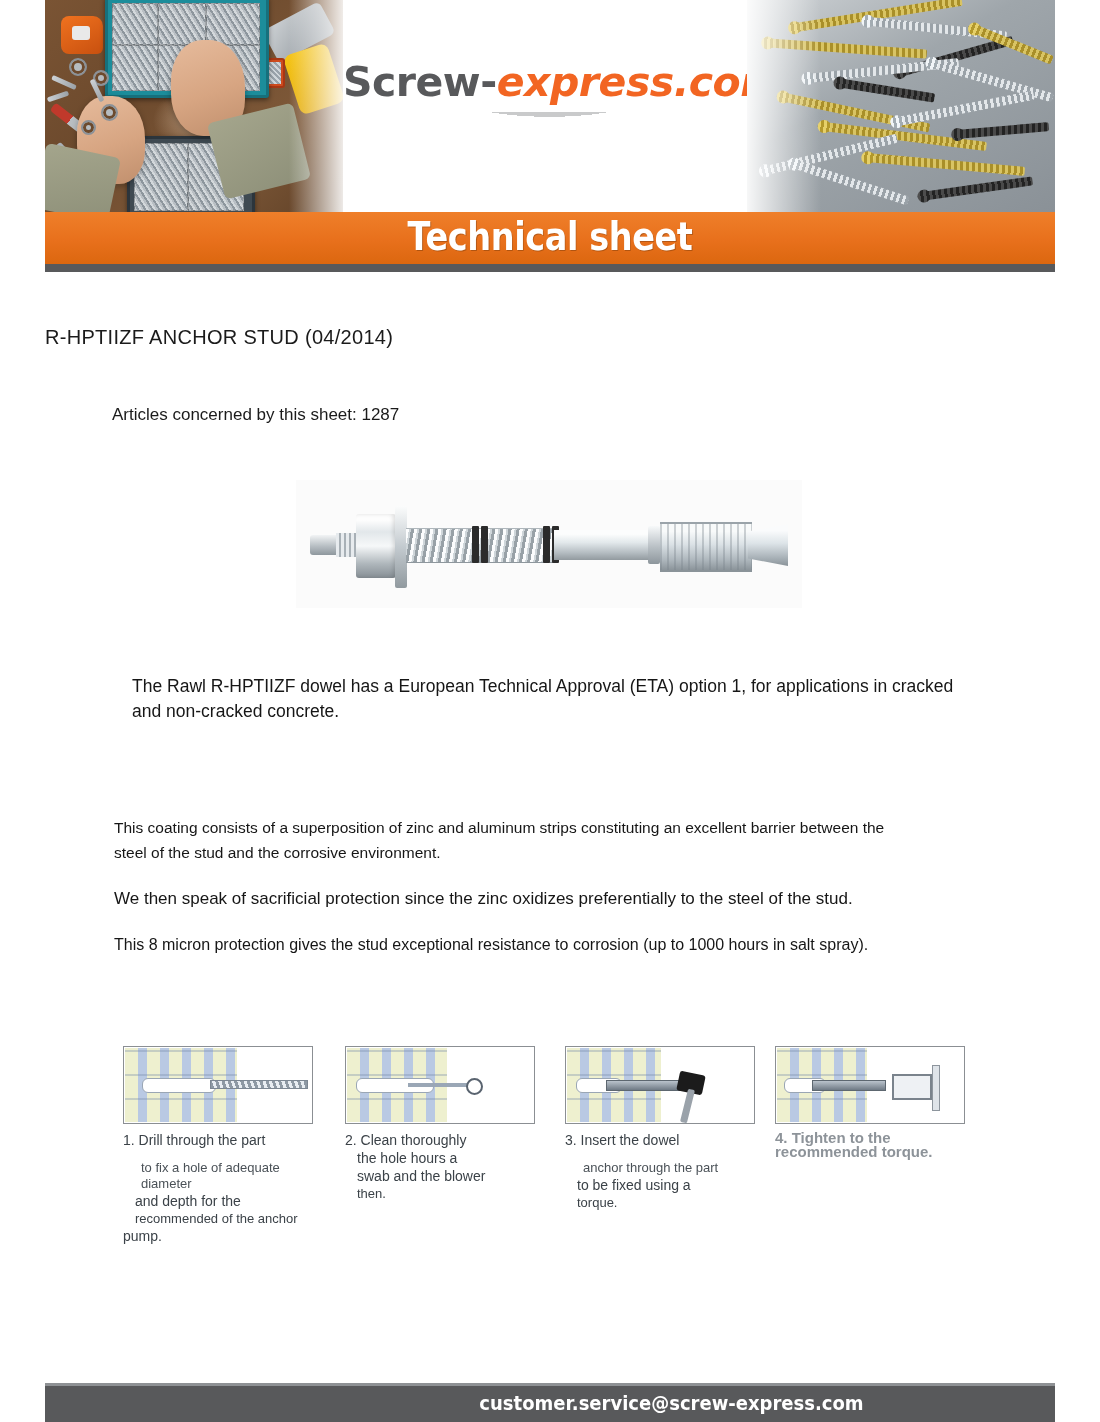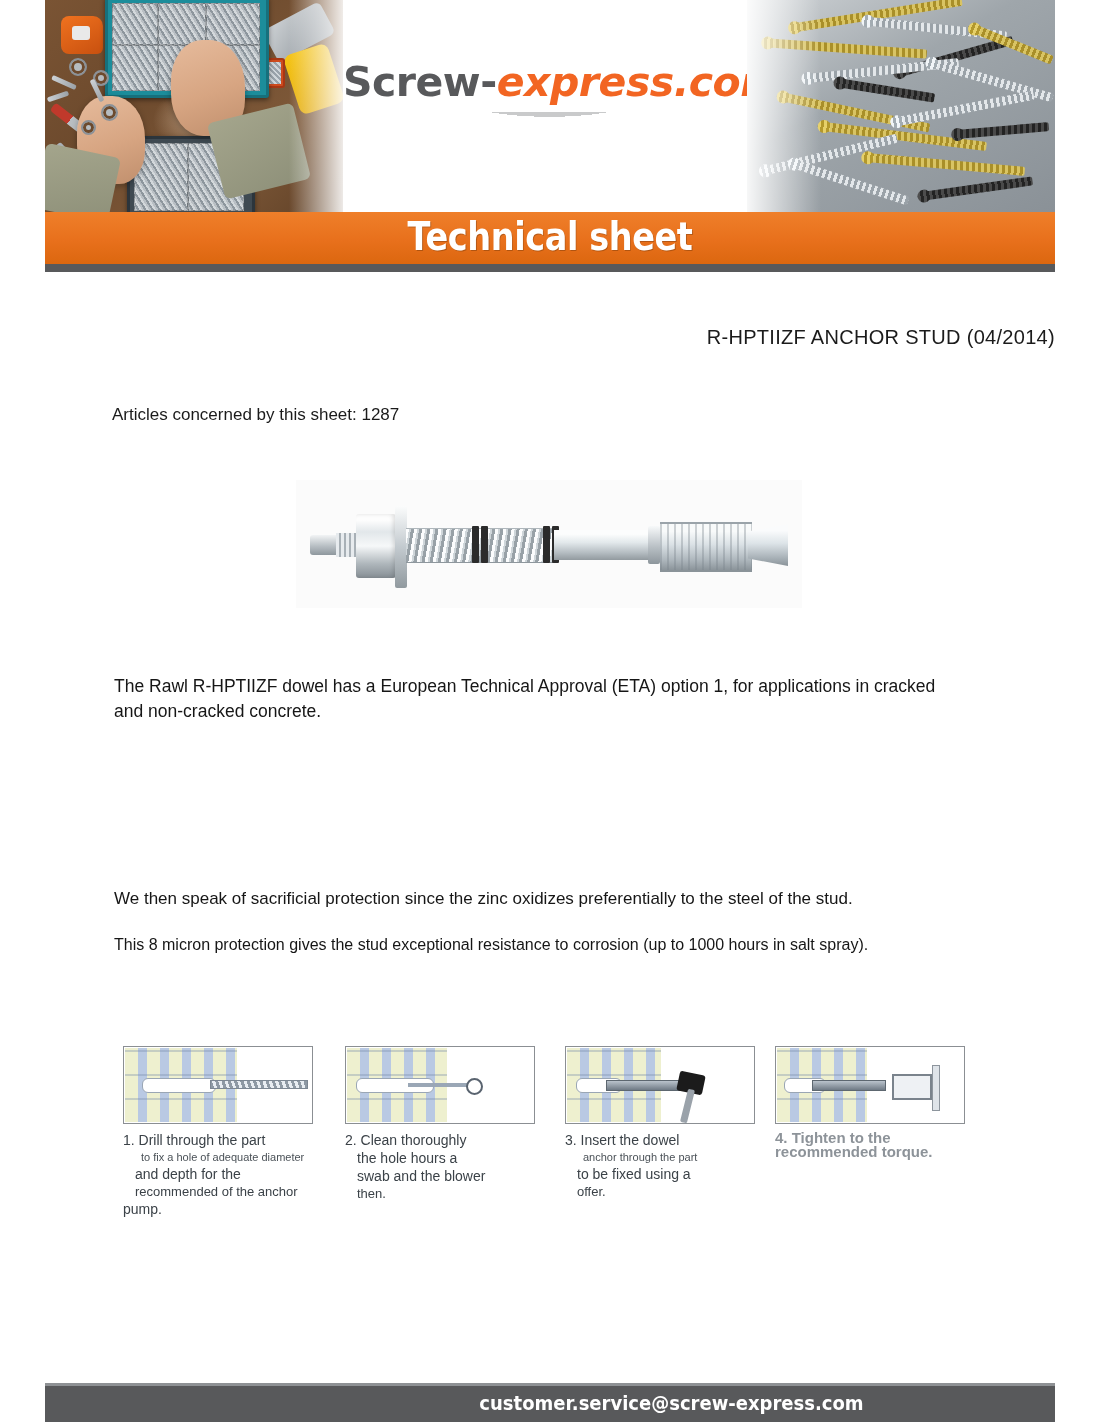--- a/index.html
+++ b/index.html
@@ -245,21 +245,21 @@
     transform: scaleX(.86);
     transform-origin: center;
     text-shadow: 1px 1px 0 rgba(0,0,0,.22);
   }
 
   
   #doc-title {
     position: absolute;
     left: 45px; top: 326px;
     width: 1010px;
-    text-align: right;
+    text-align: left;
     font-size: 20px;
     font-weight: 400;
     color: #1b1b1b;
     letter-spacing: .3px;
     font-family: "Liberation Sans", sans-serif;
   }
 
   #articles-line {
     position: absolute;
     left: 112px; top: 405px;
@@ -339,21 +339,21 @@
     background: linear-gradient(180deg,#fafbfc 0 16%,#dde4e8 46%,#a9b2b8 80%,#8a9399 100%);
     clip-path: polygon(0 18%, 100% 0, 100% 100%, 0 82%);
   }
 
   
   .para {
     position: absolute;
     color: #161616;
     font-family: "Liberation Sans", sans-serif;
   }
-  #p1 { left: 114px; top: 674px; width: 830px; font-size: 17.5px; line-height: 25px; }
+  #p1 { left: 132px; top: 674px; width: 830px; font-size: 17.5px; line-height: 25px; }
   #p2 { left: 114px; top: 744px; width: 848px; font-size: 16.5px; line-height: 25px; }
   #p3 { left: 114px; top: 815px; width: 800px; font-size: 15.5px; line-height: 25px; }
   #p4 { left: 114px; top: 886px; width: 860px; font-size: 17px; line-height: 25px; }
   #p5 { left: 114px; top: 932px; width: 860px; font-size: 16px; line-height: 25px; }
 
   
   .step { position: absolute; top: 1046px; width: 192px; }
   .step.s1 { left: 123px; }
   .step.s2 { left: 345px; }
   .step.s3 { left: 565px; }
@@ -433,21 +433,21 @@
   .wrench-bar {
     position: absolute;
     width: 6px; height: 44px;
     background: #dfe4e9;
     border: 1px solid #8d959d;
   }
 
   .step-caption { margin-top: 7px; }
   .cap-line { color: #3b4248; font-family: "Liberation Sans", sans-serif; }
   .cap-lg { font-size: 14px; line-height: 18px; }
-  .cap-sm { font-size: 11px; line-height: 16px; color: #4a5157; }
+  .cap-sm { font-size: 13px; line-height: 16px; color: #4a5157; margin-top: 11px; }
   .cap-md { font-size: 13px; line-height: 17px; }
   .cap-xs { font-size: 15px; line-height: 14px; color: #8d9399; font-weight: 700; }
   .indent1 { margin-left: 12px; }
   .indent2 { margin-left: 18px; }
 
   
   #footer-bar {
     position: absolute;
     left: 45px; top: 1383px;
     width: 1010px;
@@ -580,20 +580,21 @@
     <div class="anchor anchor-ring" style="left:185px;"></div>
     <div class="anchor anchor-ring" style="left:247px;"></div>
     <div class="anchor anchor-ring" style="left:256px;"></div>
     <div class="anchor anchor-shank"></div>
     <div class="anchor anchor-collar"></div>
     <div class="anchor anchor-clip"></div>
     <div class="anchor anchor-cone"></div>
   </div>
 
   <div class="para" id="p1">The Rawl R-HPTIIZF dowel has a European Technical Approval (ETA) option 1, for applications in cracked and non-cracked concrete.</div>
+  <div class="para" id="p3">This coating consists of a superposition of zinc and aluminum strips constituting an excellent barrier between the steel of the stud and the corrosive environment.</div>
   <div class="para" id="p4">We then speak of sacrificial protection since the zinc oxidizes preferentially to the steel of the stud.</div>
   <div class="para" id="p5">This 8 micron protection gives the stud exceptional resistance to corrosion (up to 1000 hours in salt spray).</div>
 
   <div class="step s1">
     <div class="step-fig">
       <div class="masonry" style="left:1px;width:112px;"></div>
       <div class="hole" style="left:18px;top:31px;width:72px;height:13px;"></div>
       <div class="drill-bit" style="left:86px;top:33px;width:96px;"></div>
     </div>
     <div class="step-caption">
@@ -625,21 +626,21 @@
       <div class="masonry" style="left:1px;width:94px;"></div>
       <div class="hole" style="left:10px;top:31px;width:44px;height:13px;"></div>
       <div class="dowel" style="left:40px;top:33px;width:72px;"></div>
       <div class="hammer-head" style="left:112px;top:26px;"></div>
       <div class="hammer-handle" style="left:118px;top:42px;"></div>
     </div>
     <div class="step-caption">
       <div class="cap-line cap-lg"><span>3.</span> <span>Insert the dowel</span></div>
       <div class="cap-line cap-sm indent2">anchor through the part</div>
       <div class="cap-line cap-lg indent1">to be fixed using a</div>
-      <div class="cap-line cap-md indent1">offer.</div>
+      <div class="cap-line cap-md indent1">torque.</div>
     </div>
   </div>
 
   <div class="step s4">
     <div class="step-fig">
       <div class="masonry" style="left:1px;width:90px;"></div>
       <div class="hole" style="left:8px;top:31px;width:40px;height:13px;"></div>
       <div class="dowel" style="left:36px;top:33px;width:72px;"></div>
       <div class="wrench-fig" style="left:116px;top:27px;"></div>
       <div class="wrench-bar" style="left:156px;top:18px;"></div>

